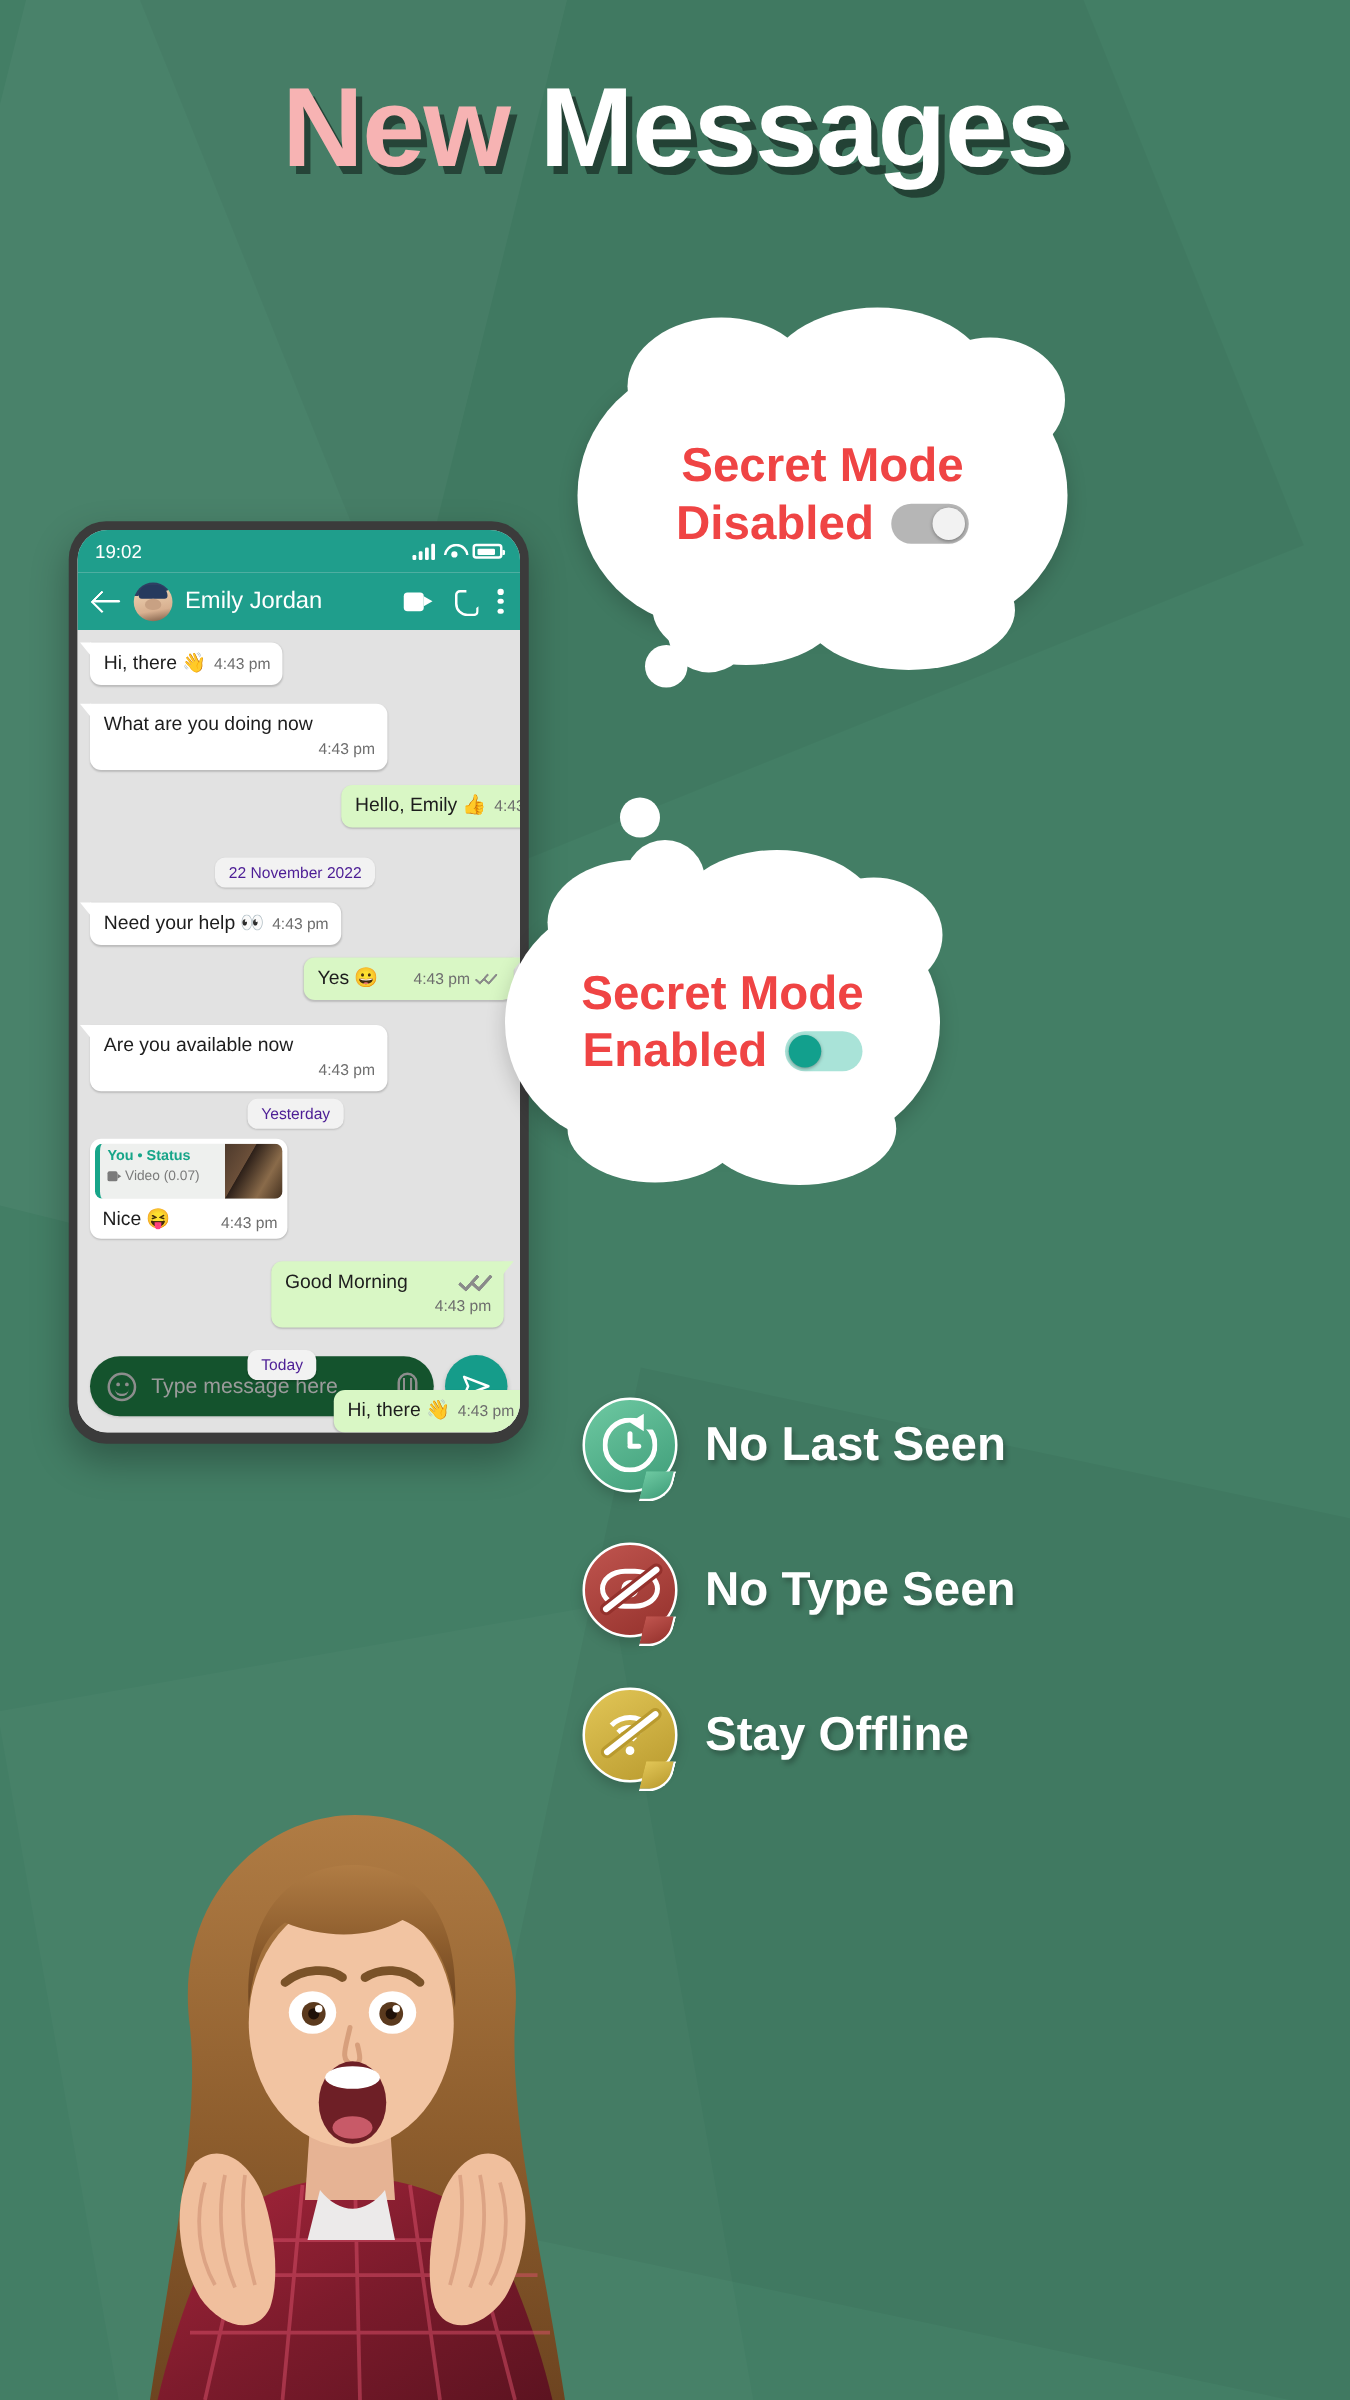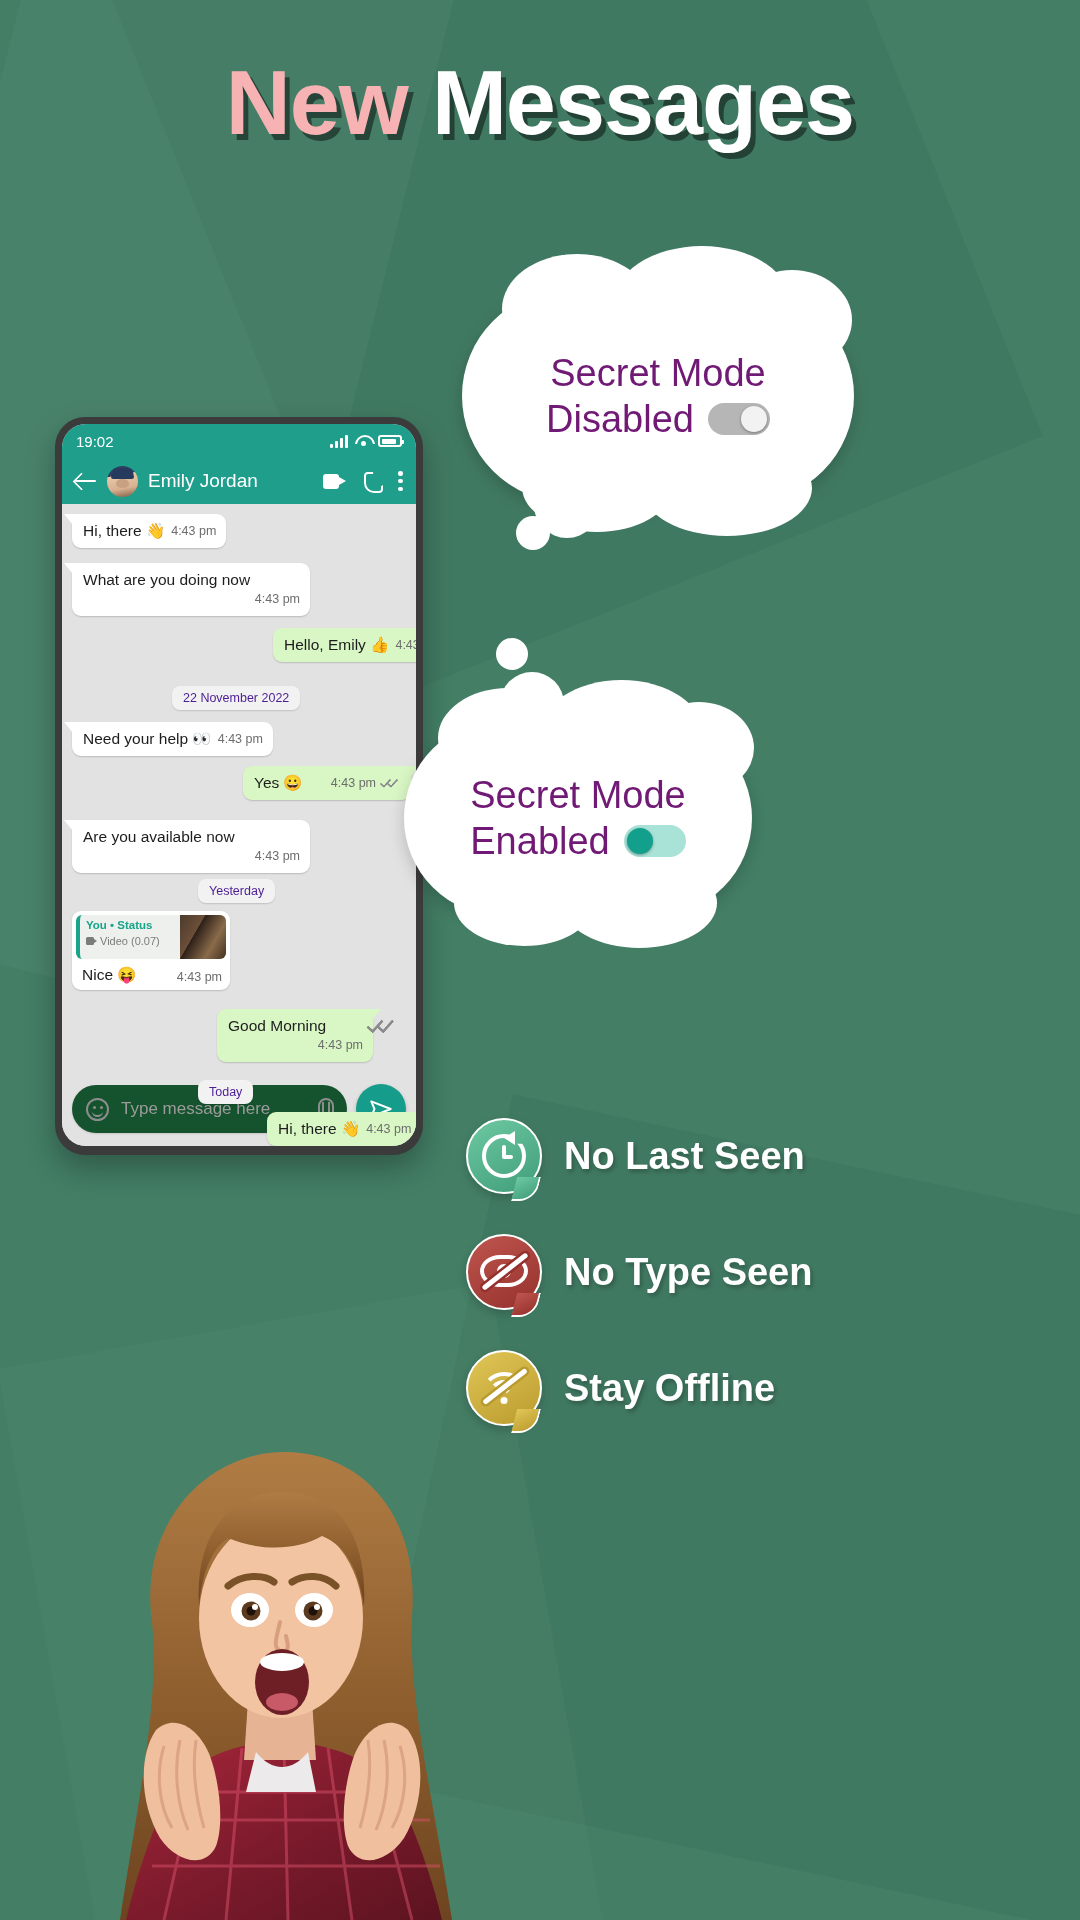--- a/index.html
+++ b/index.html
@@ -202,21 +202,21 @@
 
   
   .callout { position:absolute; z-index:7; }
   .cloud {
     position:relative; background:#fff; border-radius:120px;
     box-shadow:0 6px 16px rgba(0,0,0,0.18);
     display:flex; flex-direction:column; align-items:center; justify-content:center;
   }
   .cloud .lobe { position:absolute; background:#fff; border-radius:50%; }
   .cloud .content { position:relative; z-index:3; text-align:center; }
-  .cl-line { font-size:38px; font-weight:400; color:#701a75; line-height:46px; white-space:nowrap; }
+  .cl-line { font-size:38px; font-weight:700; color:#ef4444; line-height:46px; white-space:nowrap; }
   .cl-row { display:flex; align-items:center; justify-content:center; gap:14px; }
   .tail { position:absolute; background:#fff; border-radius:50%; z-index:2; }
 
   .toggle { width:62px;height:32px;border-radius:18px;position:relative;flex:0 0 auto; }
   .toggle .knob { position:absolute; top:3px; width:26px;height:26px;border-radius:50%;background:#fff;
     box-shadow:0 1px 3px rgba(0,0,0,0.35); }
   .tg-off { background:#b6b6b6; }
   .tg-off .knob { right:3px; background:#f2f2f2; }
   .tg-on { background:#a9e3d8; }
   .tg-on .knob { left:3px; background:#12a08d; }
@@ -408,21 +408,21 @@
         </div>
         <div class="sc-body">
           <span class="btxt">Nice 😝</span>
           <span class="bmeta">
             <span>4:43 pm</span>
           </span>
         </div>
       </div>
 
       <div class="row" style="left:155px; top:505px; z-index:3;">
-        <div class="bubble b-out b-stack" style="width:156px;">
+        <div class="bubble b-out b-stack" style="width:186px;">
           <span class="btxt">Good Morning</span>
           <span class="bmeta">
             <span>4:43 pm</span>
           </span>
         </div>
       </div>
       <span class="tick tick-grey" style="position:absolute;left:310px;top:516px;z-index:4;transform:scale(1.5);">
           <i></i>
           <u></u>
         </span>

